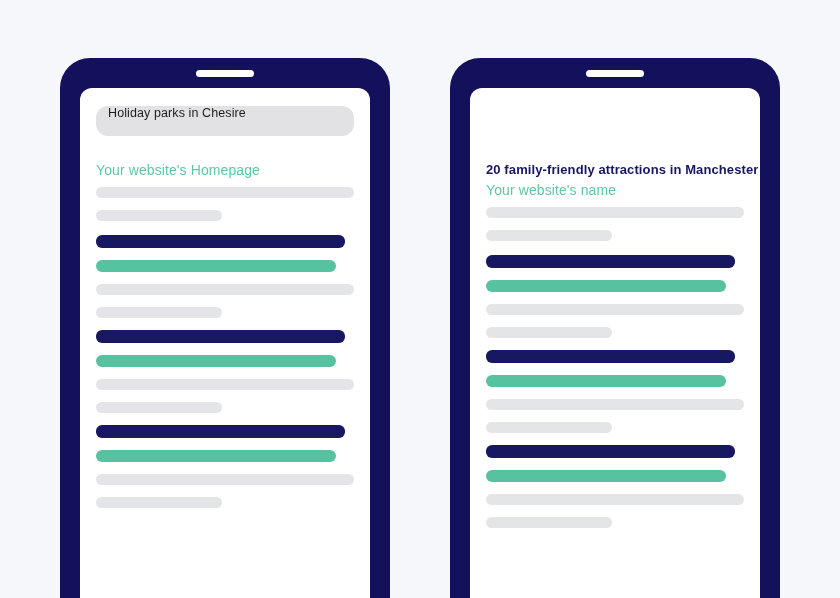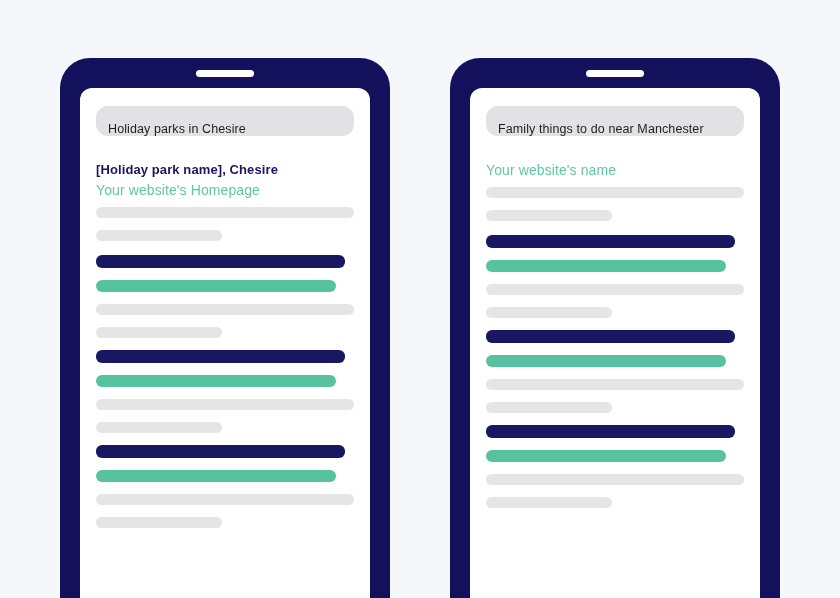--- a/index.html
+++ b/index.html
@@ -58,21 +58,21 @@
   
   .searchbar {
     position: absolute;
     top: 18px;
     left: 16px;
     right: 16px;
     height: 30px;
     background: #e2e2e4;
     border-radius: 12px;
     display: flex;
-    align-items: flex-end;
+    align-items: flex-start;
     padding: 0 12px;
     box-sizing: border-box;
   }
   .searchbar-text {
     font-size: 12.5px;
     color: #1d1d1f;
     letter-spacing: 0.1px;
     white-space: nowrap;
   }
 
@@ -122,21 +122,20 @@
 
 <div class="stage">
 
 <div class="phone phone--left">
       <div class="speaker"></div>
       <div class="screen">
         <div class="searchbar">
           <span class="searchbar-text" title="Search">Holiday parks in Chesire</span>
         </div>
         <div class="results">
-          <div class="result-title">[Holiday park name], Chesire</div>
           <div class="result-url">Your website's Homepage</div>
           <div class="block block--first">
             <div class="bar bar--gray bar--w-full"></div>
             <div class="bar bar--gray bar--w-short"></div>
           </div>
           <div class="block">
             <div class="bar bar--navy bar--w-navy"></div>
             <div class="bar bar--green bar--w-green"></div>
             <div class="bar bar--gray bar--w-full"></div>
             <div class="bar bar--gray bar--w-short"></div>
@@ -152,24 +151,22 @@
             <div class="bar bar--green bar--w-green"></div>
             <div class="bar bar--gray bar--w-full"></div>
             <div class="bar bar--gray bar--w-short"></div>
           </div>
         </div>
       </div>
     </div>
     <div class="phone phone--right">
       <div class="speaker"></div>
       <div class="screen">
-        <div class="searchbar">
-          <span class="searchbar-text" title="Search">Family things to do near Manchester</span>
-        </div>
         <div class="results">
+          <div class="result-title">20 family-friendly attractions in Manchester</div>
           <div class="result-url">Your website's name</div>
           <div class="block block--first">
             <div class="bar bar--gray bar--w-full"></div>
             <div class="bar bar--gray bar--w-short"></div>
           </div>
           <div class="block">
             <div class="bar bar--navy bar--w-navy"></div>
             <div class="bar bar--green bar--w-green"></div>
             <div class="bar bar--gray bar--w-full"></div>
             <div class="bar bar--gray bar--w-short"></div>

